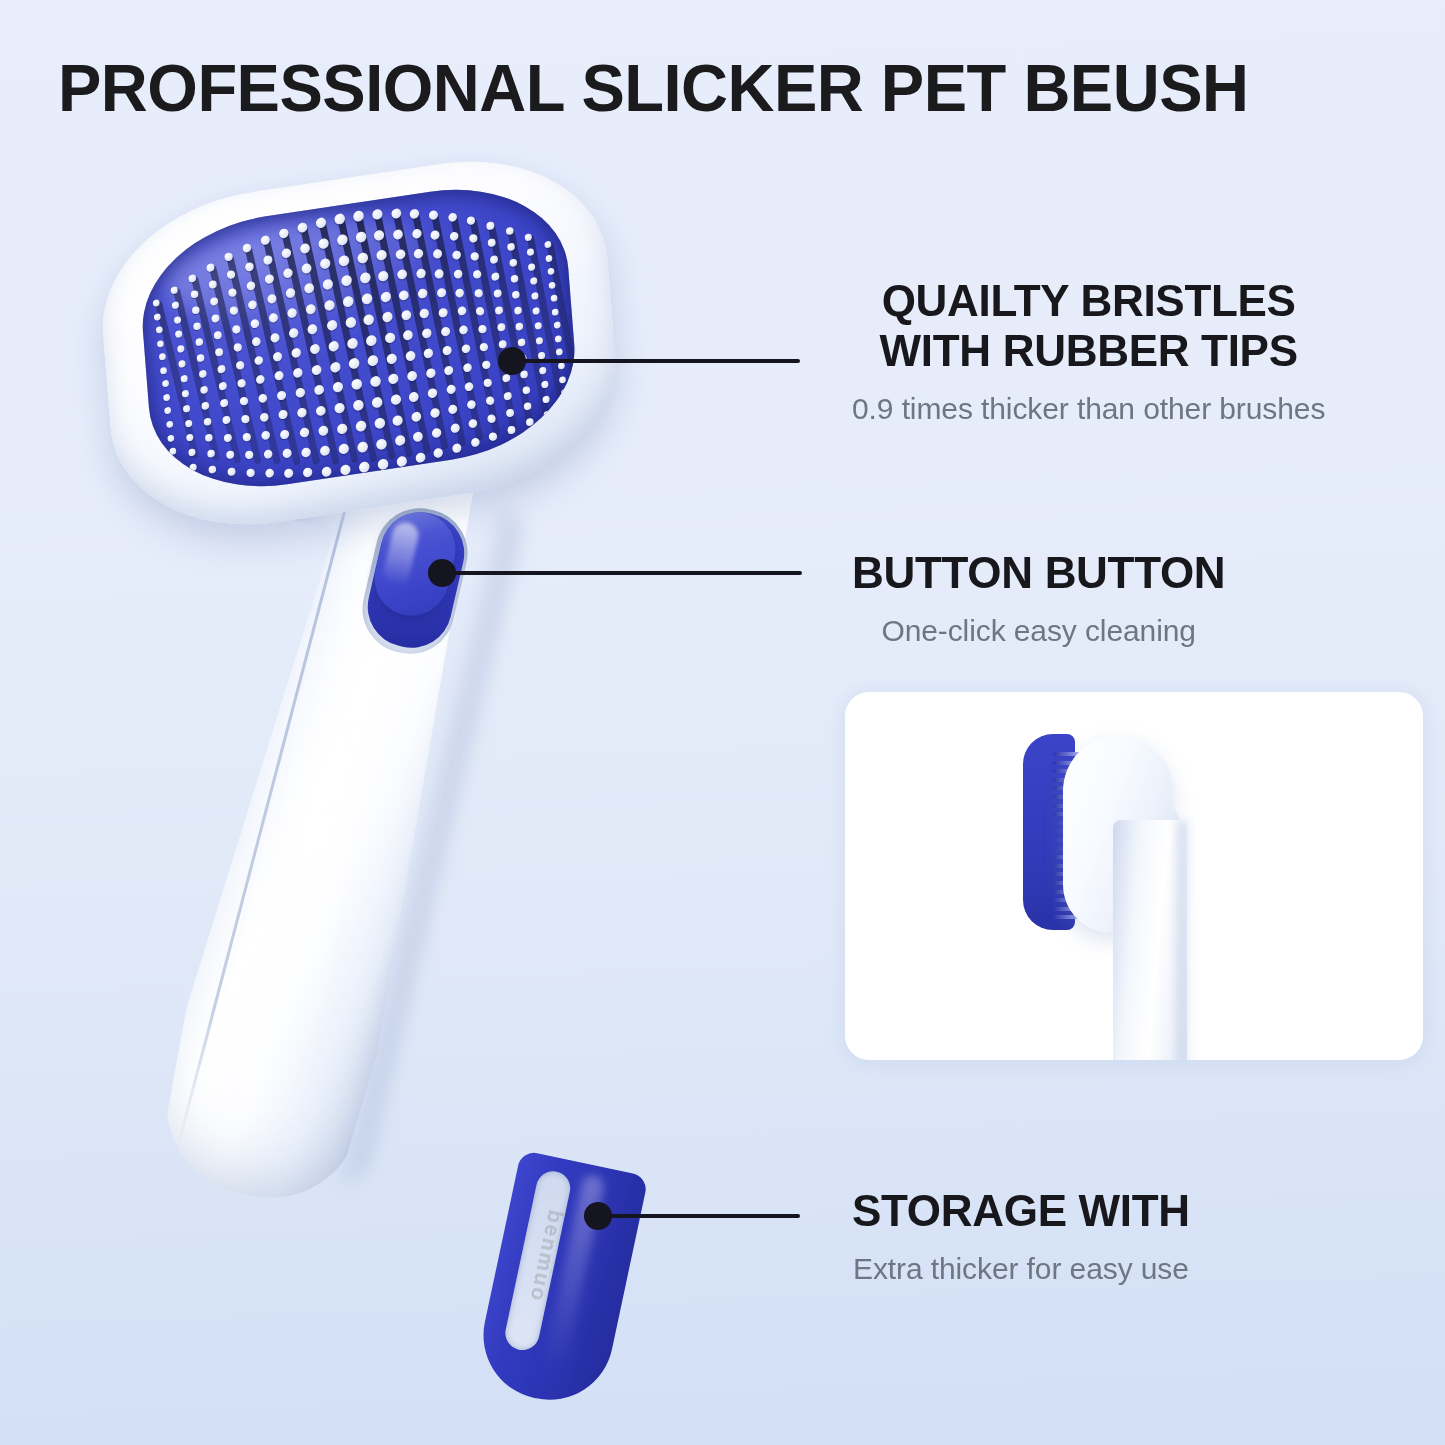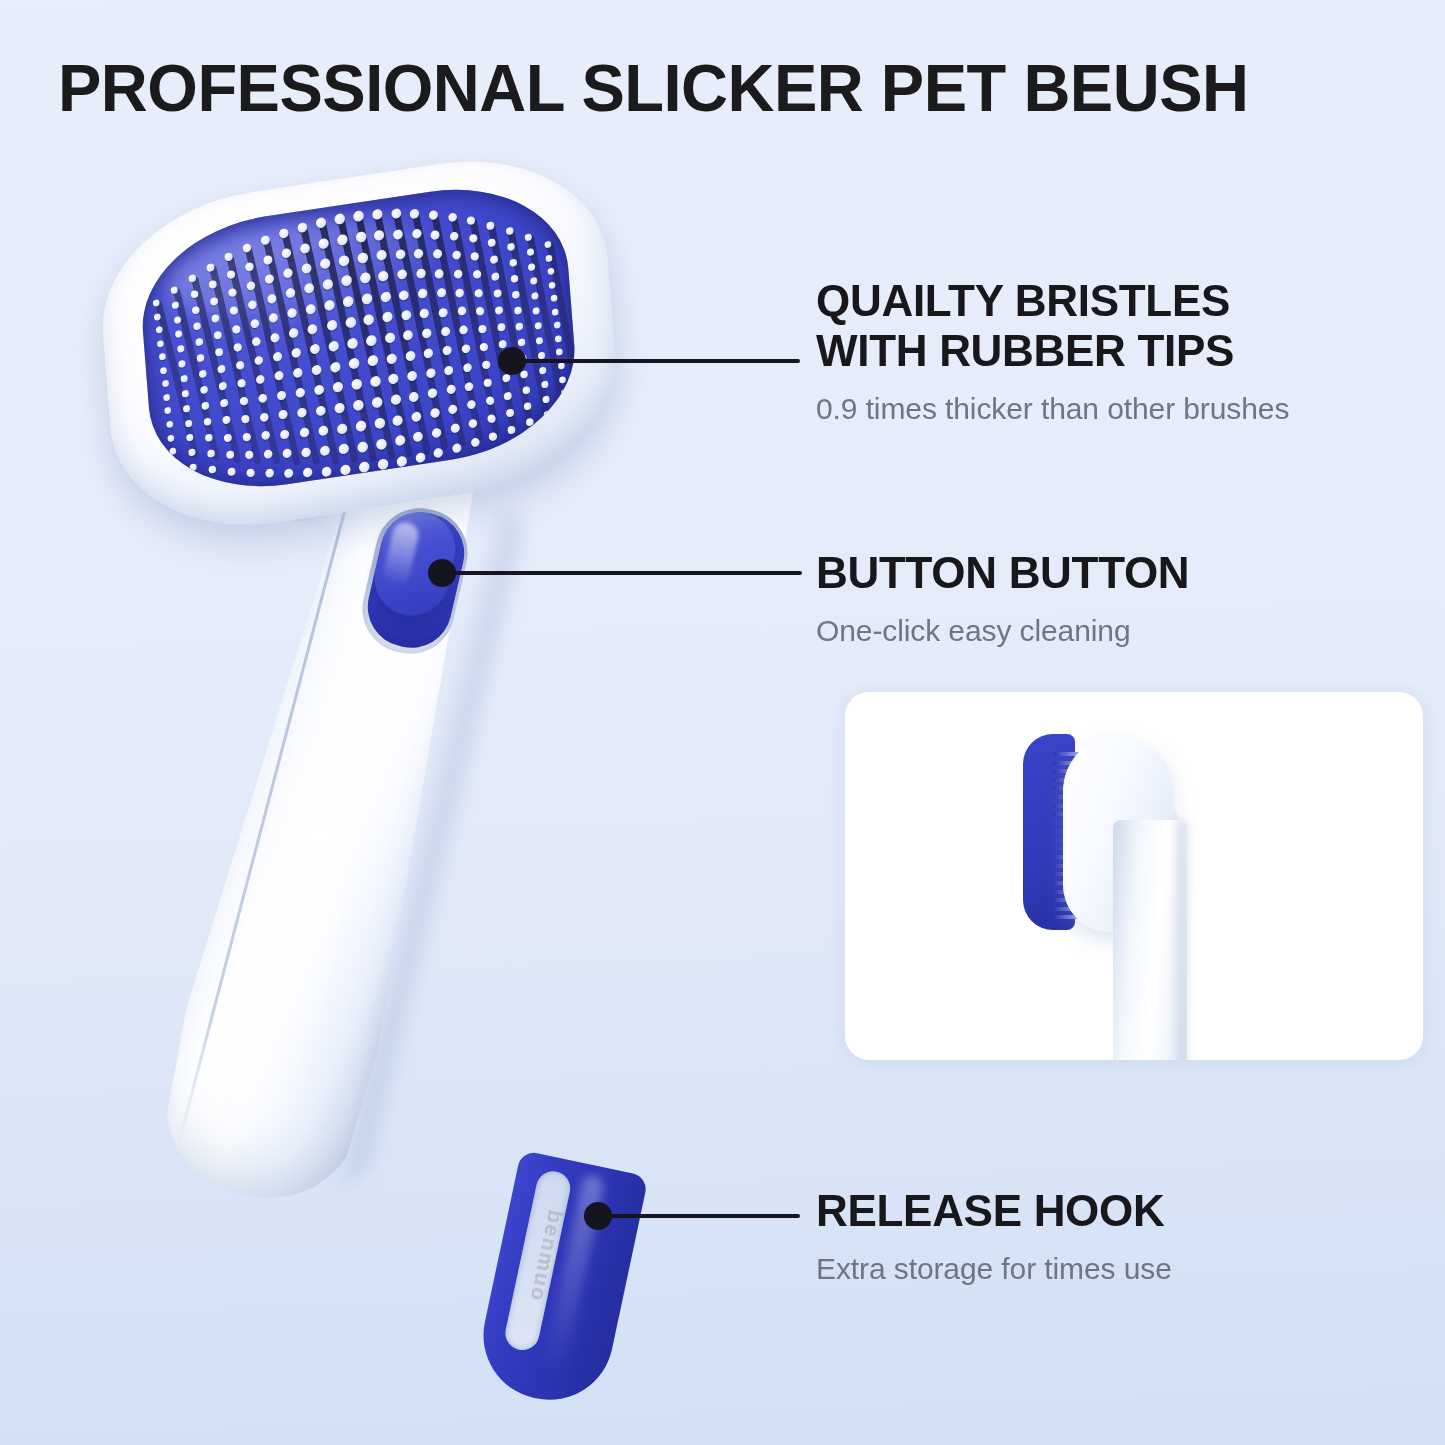--- a/index.html
+++ b/index.html
@@ -17,21 +17,21 @@
   
   #title{
     position:absolute;left:58px;top:52px;width:1340px;
     font-size:66px;line-height:72px;font-weight:700;
     letter-spacing:-0.5px;color:#1b1b1e;
     white-space:nowrap;
     transform:scaleX(0.985);transform-origin:left top;
   }
 
   
-  .callout{position:absolute;left:816px;}
+  .callout{position:absolute;left:852px;text-align:center;}
   .callout .head{
     font-size:44px;line-height:50px;font-weight:700;
     color:#17171c;letter-spacing:-0.3px;white-space:pre-line;
   }
   .callout .sub{
     font-size:30px;line-height:38px;font-weight:400;
     color:#6e7682;letter-spacing:-0.1px;margin-top:14px;
   }
   #callout-bristles{top:276px;}
   #callout-release{top:548px;}
@@ -596,22 +596,22 @@
 WITH RUBBER TIPS</div>
     <div class="sub">0.9 times thicker than other brushes</div>
   </div>
 
   <div class="callout" id="callout-release">
     <div class="head">BUTTON BUTTON</div>
     <div class="sub">One-click easy cleaning</div>
   </div>
 
   <div class="callout" id="callout-hook">
-    <div class="head">RELEASE HOOK</div>
-    <div class="sub">Extra storage for times use</div>
+    <div class="head">STORAGE WITH</div>
+    <div class="sub">Extra thicker for easy use</div>
   </div>
 
   <div id="inset-card">
     <div class="ins ins-blue-back"></div>
     <div class="ins ins-comb" id="ins-comb">
         <i style="top: 0px; opacity: 0.95;"></i>
         <i style="top: 8.6px; opacity: 0.95;"></i>
         <i style="top: 17.2px; opacity: 0.95;"></i>
         <i style="top: 25.8px; opacity: 0.95;"></i>
         <i style="top: 34.4px; opacity: 0.95;"></i>

